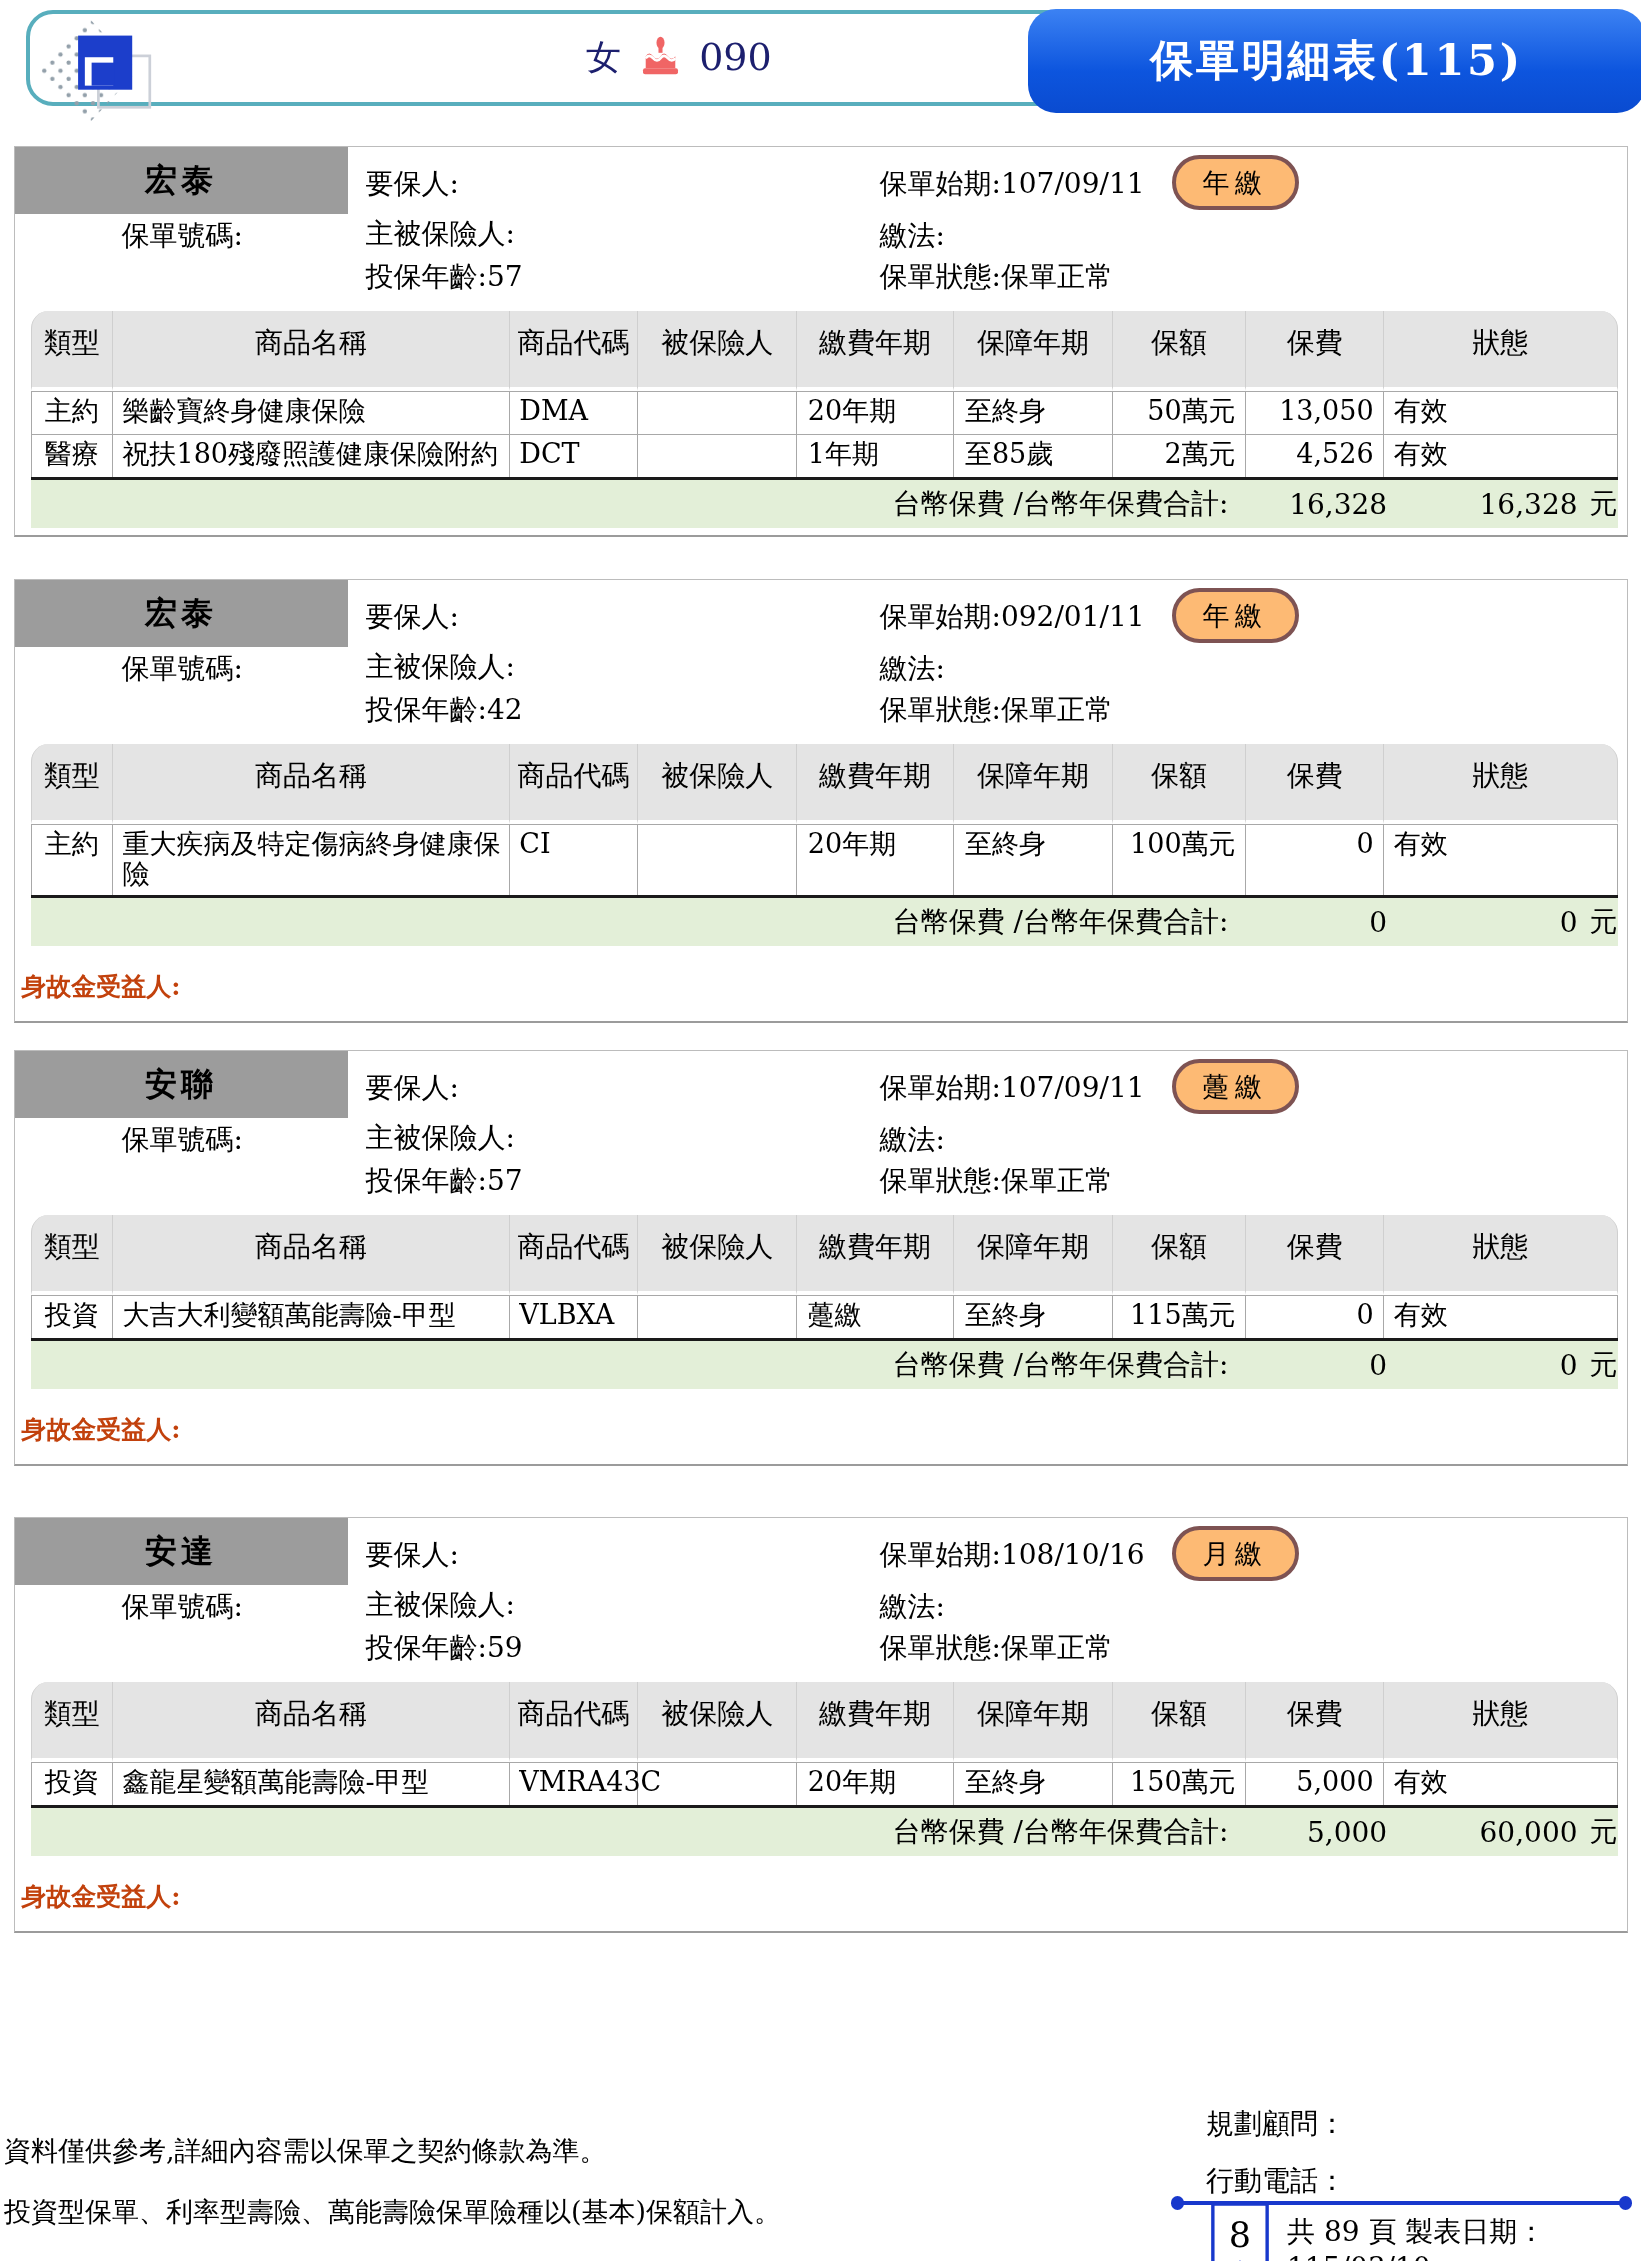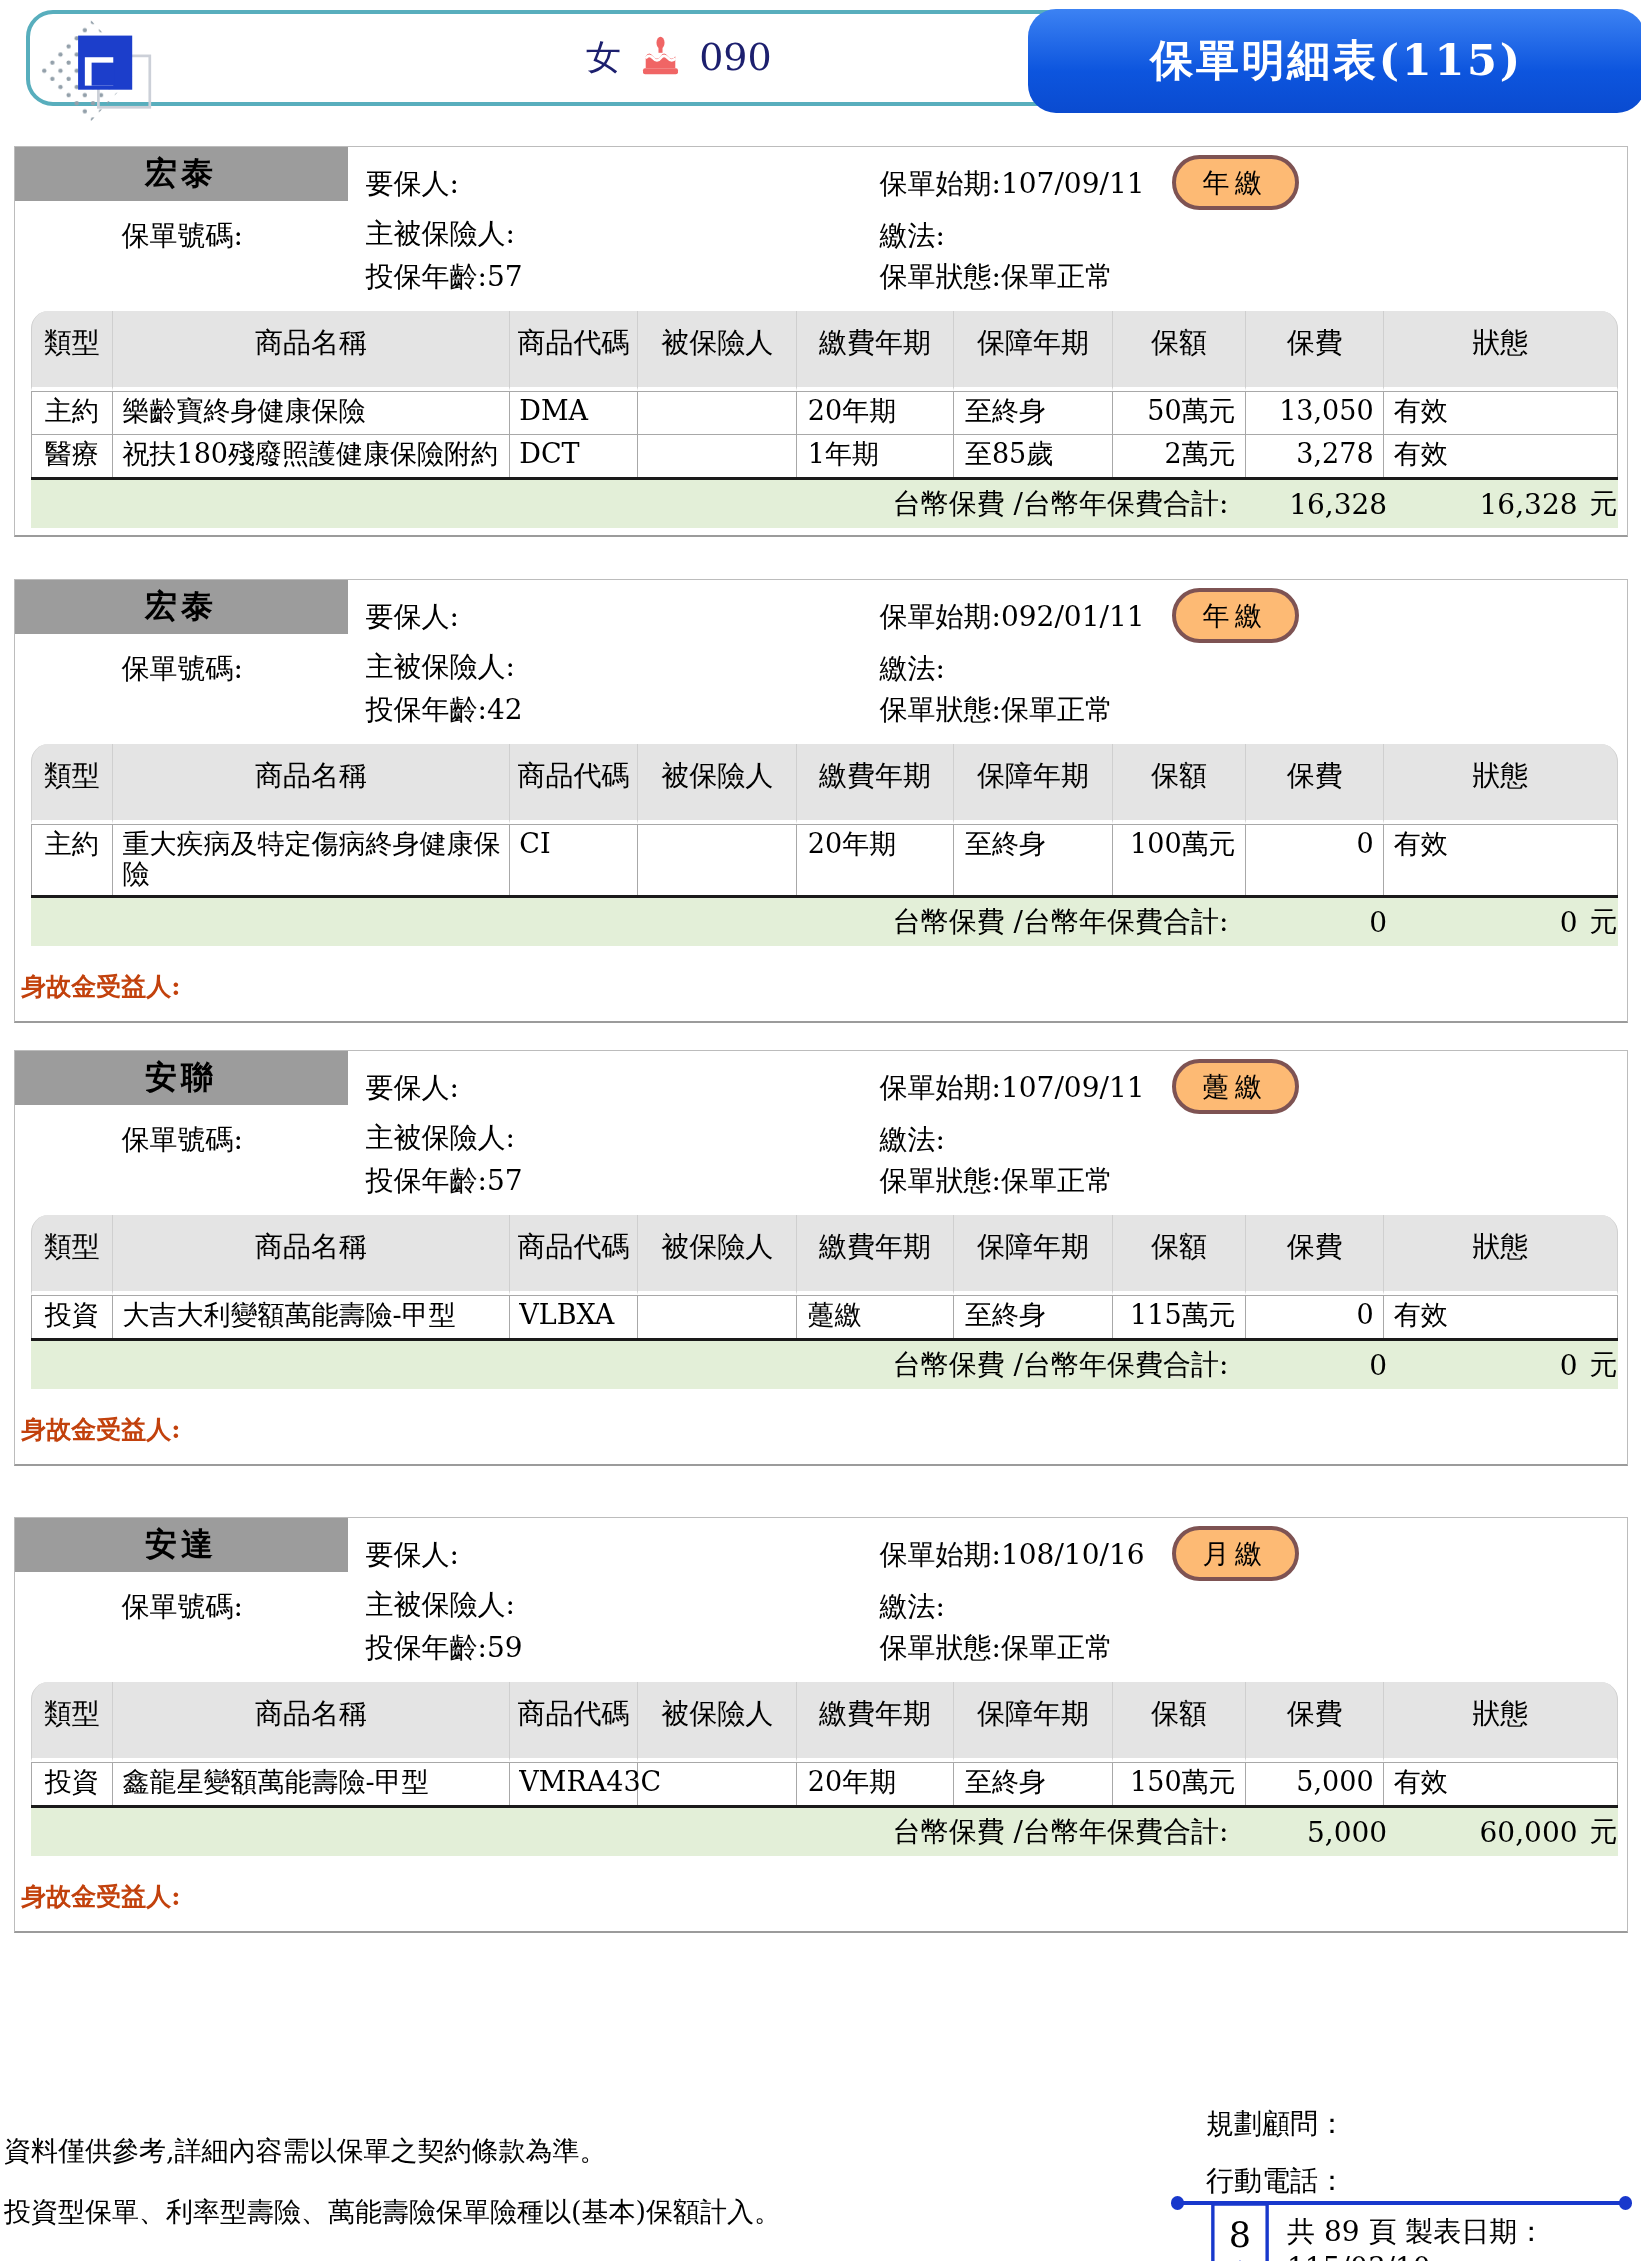--- a/index.html
+++ b/index.html
@@ -39,21 +39,21 @@
   
   .policy {
     position: absolute; left: 13.5px; width: 1614px;
     border: 1.4px solid #bcbcbc; border-bottom: 2px solid #9b9b9b;
     background: #fff;
   }
   #sec1 { top: 146px; } #sec2 { top: 579px; } #sec3 { top: 1050px; } #sec4 { top: 1517px; }
 
   .sec-head { position: relative; height: 164px; }
   .company-box {
-    position: absolute; left: 0; top: 0; width: 333px; height: 54px;
+    position: absolute; left: 0; top: 0; width: 333px; height: 67px;
     background: #9c9c9c; color: #000;
     font-size: 32px; font-weight: bold; letter-spacing: 4px;
     display: flex; align-items: center; justify-content: center;
   }
   .f { position: absolute; font-size: 28px; white-space: nowrap; }
   .pos-applicant { left: 351px;  top: 17.6px; }
   .pos-start     { left: 865px; top: 17.6px; }
   .pos-policyno  { left: 107px;  top: 70px; }
   .pos-insured   { left: 351px;  top: 68px; }
   .pos-paymethod { left: 865px; top: 70px; }
@@ -223,21 +223,21 @@
         <td class="c8">有效</td>
       </tr>
       <tr>
         <td class="c0">醫療</td>
         <td class="c1">祝扶180殘廢照護健康保險附約</td>
         <td class="c2">DCT</td>
         <td class="c3"></td>
         <td class="c4">1年期</td>
         <td class="c5">至85歲</td>
         <td class="c6">2萬元</td>
-        <td class="c7">3,278</td>
+        <td class="c7">4,526</td>
         <td class="c8">有效</td>
       </tr>
     </tbody>
   </table>
   <div class="total-row">
     <span class="lbl">台幣保費 /台幣年保費合計:</span>
     <span class="prem">16,328</span>
     <span class="ann">16,328</span>
     <span class="unit">元</span>
   </div>

